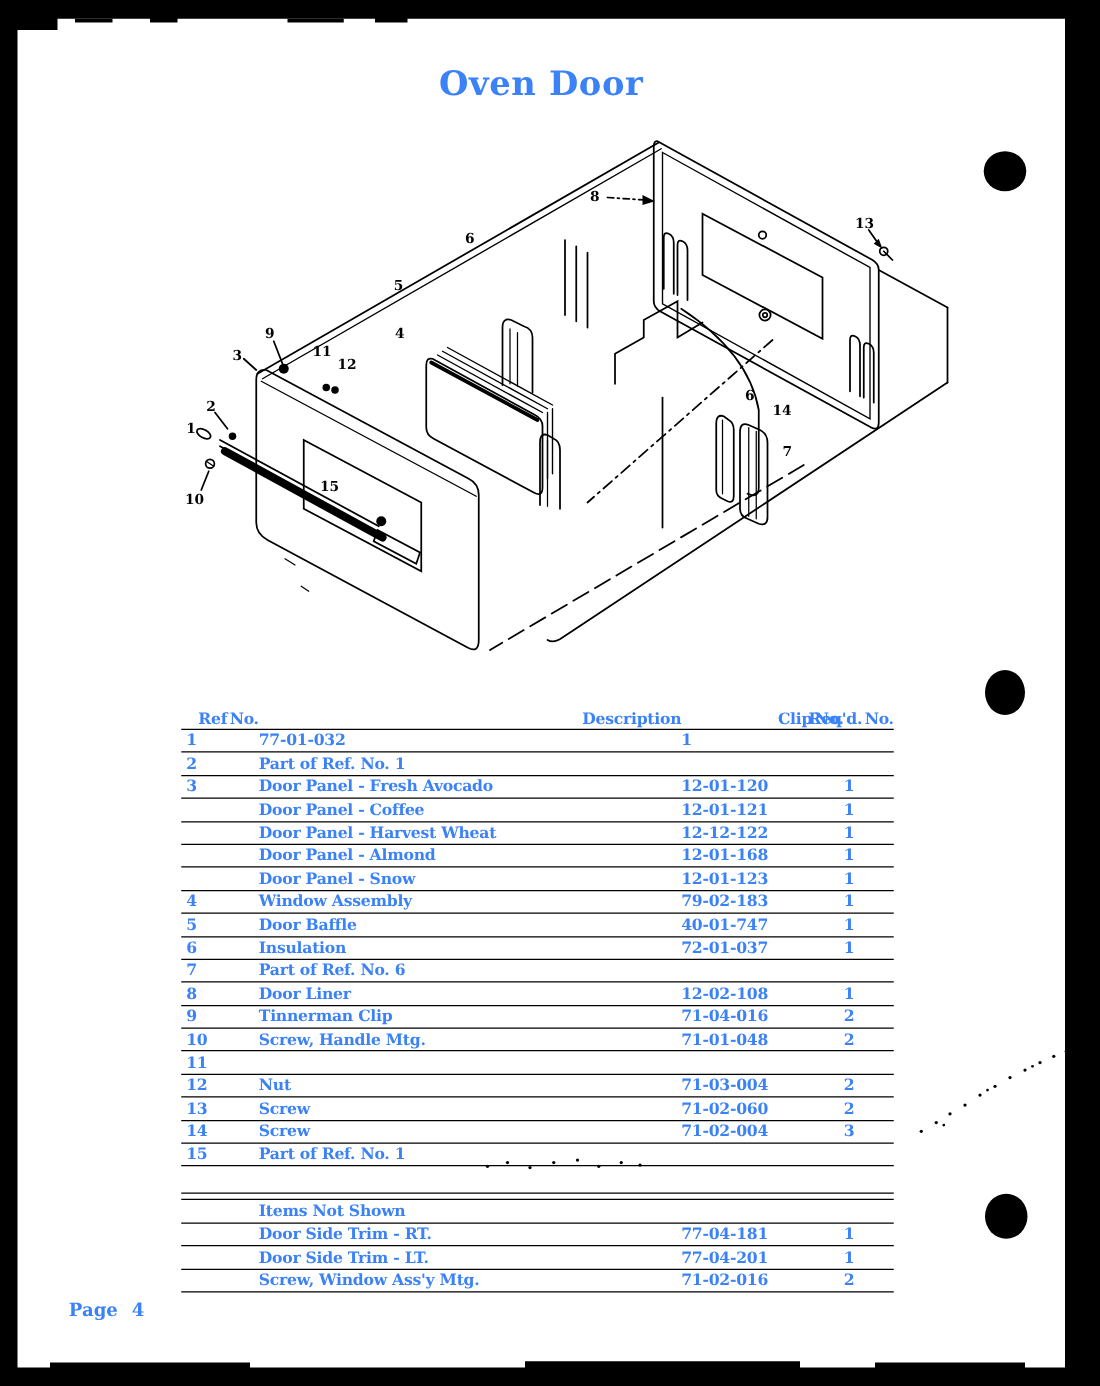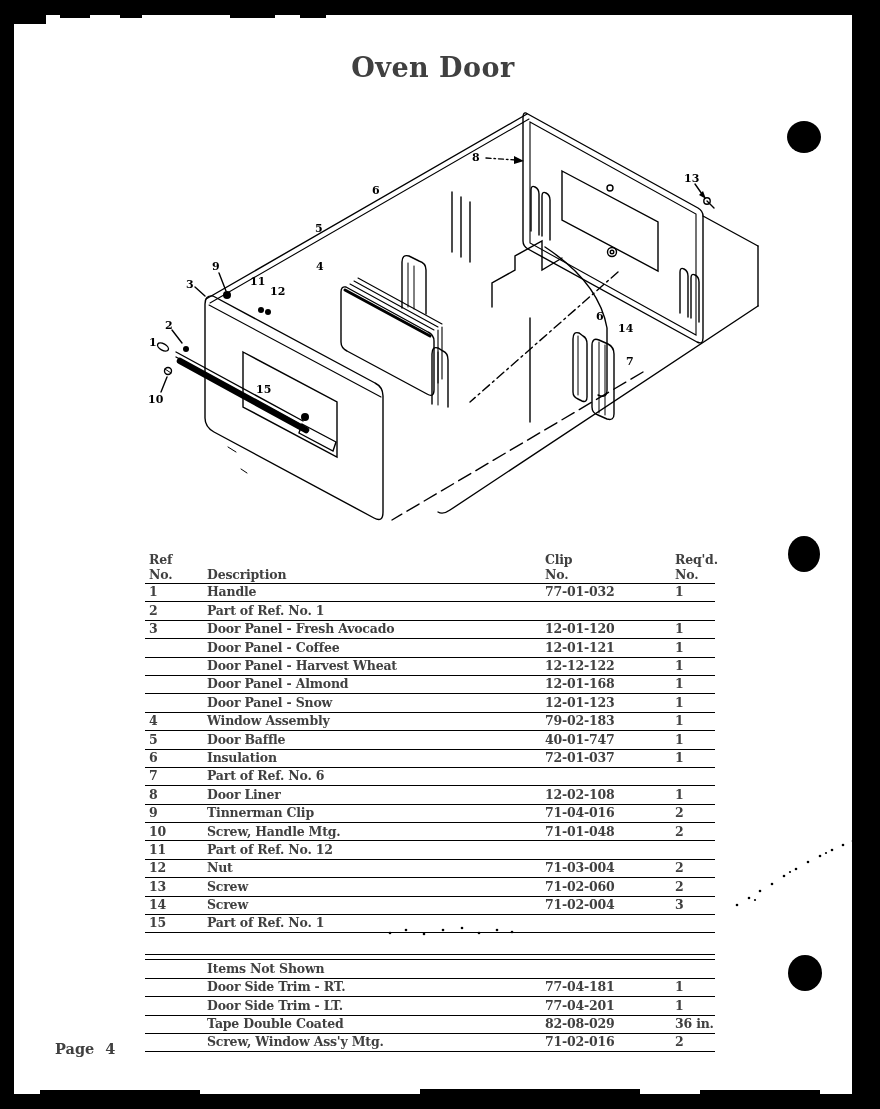--- a/index.html
+++ b/index.html
@@ -1,17 +1,17 @@
 <!DOCTYPE html>
 <html><head>
 <meta charset="utf-8">
 <style>
   html,body{margin:0;padding:0;background:#fff;}
   .stage{position:relative;width:880px;height:1109px;background:#fff;overflow:hidden;
-         font-family:"DejaVu Serif", serif; color:#404040;}
+         font-family:"DejaVu Serif", serif; color:#3b82f6;}
   
   .bar{position:absolute;background:#000;}
   .bar-top{left:0;top:0;width:880px;height:15px;}
   .bar-top-corner{left:0;top:0;width:46px;height:24px;}
   .bar-left{left:0;top:0;width:14px;height:1109px;}
   .bar-right{left:852px;top:0;width:28px;height:1109px;}
   .bar-bottom{left:0;top:1094px;width:880px;height:15px;}
   .rag{position:absolute;background:#000;}
   
   .punch{position:absolute;background:#000;border-radius:50%;}
@@ -24,21 +24,21 @@
   
   svg.diagram{position:absolute;left:0;top:0;width:880px;height:1109px;}
   .callout{font:bold 11px "DejaVu Serif", serif;fill:#000;}
   
   .ptable{position:absolute;left:145px;top:549px;width:570px;
           font-size:12.5px;font-weight:bold;letter-spacing:-0.2px;line-height:1;}
   .trow{display:grid;grid-template-columns:62px 338px 130px 40px;height:17.4px;
         align-items:center;border-bottom:1.6px solid #000;}
   .thead{display:grid;grid-template-columns:62px 338px 130px 40px;height:34px;
          border-bottom:1.9px solid #000;align-items:end;}
-  .thead .hcell{display:flex;flex-direction:column;justify-content:flex-end;gap:2px;padding-bottom:2px;}
+  .thead .hcell{display:flex;flex-direction:row;justify-content:flex-end;gap:2px;padding-bottom:2px;}
   .cell-ref{padding-left:4px;}
   .gapper{height:21px;}
   .dbl{height:4px;border-top:1.4px solid #000;border-bottom:1.4px solid #000;}
   .pagenum{position:absolute;left:55px;top:1040px;font-size:14.5px;font-weight:bold;word-spacing:6px;}
 </style>
 </head>
 <body>
 
 <div class="stage">
 
@@ -192,21 +192,20 @@
         <span>No.</span>
       </div>
       <div class="hcell">
         <span>Req'd.</span>
         <span>No.</span>
       </div>
     </div>
     <div id="rows-main">
         <div class="trow">
           <div class="cell-ref">1</div>
-          <div>Handle</div>
           <div>77-01-032</div>
           <div>1</div>
         </div>
         <div class="trow">
           <div class="cell-ref">2</div>
           <div>Part of Ref. No. 1</div>
           <div></div>
           <div></div>
         </div>
         <div class="trow">
@@ -276,21 +275,20 @@
           <div>2</div>
         </div>
         <div class="trow">
           <div class="cell-ref">10</div>
           <div>Screw, Handle Mtg.</div>
           <div>71-01-048</div>
           <div>2</div>
         </div>
         <div class="trow">
           <div class="cell-ref">11</div>
-          <div>Part of Ref. No. 12</div>
           <div></div>
           <div></div>
         </div>
         <div class="trow">
           <div class="cell-ref">12</div>
           <div>Nut</div>
           <div>71-03-004</div>
           <div>2</div>
         </div>
         <div class="trow">
@@ -328,26 +326,20 @@
           <div>1</div>
         </div>
         <div class="trow">
           <div class="cell-ref"></div>
           <div>Door Side Trim - LT.</div>
           <div>77-04-201</div>
           <div>1</div>
         </div>
         <div class="trow">
           <div class="cell-ref"></div>
-          <div>Tape Double Coated</div>
-          <div>82-08-029</div>
-          <div>36 in.</div>
-        </div>
-        <div class="trow">
-          <div class="cell-ref"></div>
           <div>Screw, Window Ass'y Mtg.</div>
           <div>71-02-016</div>
           <div>2</div>
         </div>
       </div>
   </div>
 
   <div class="pagenum">Page 4</div>
 </div>
 

